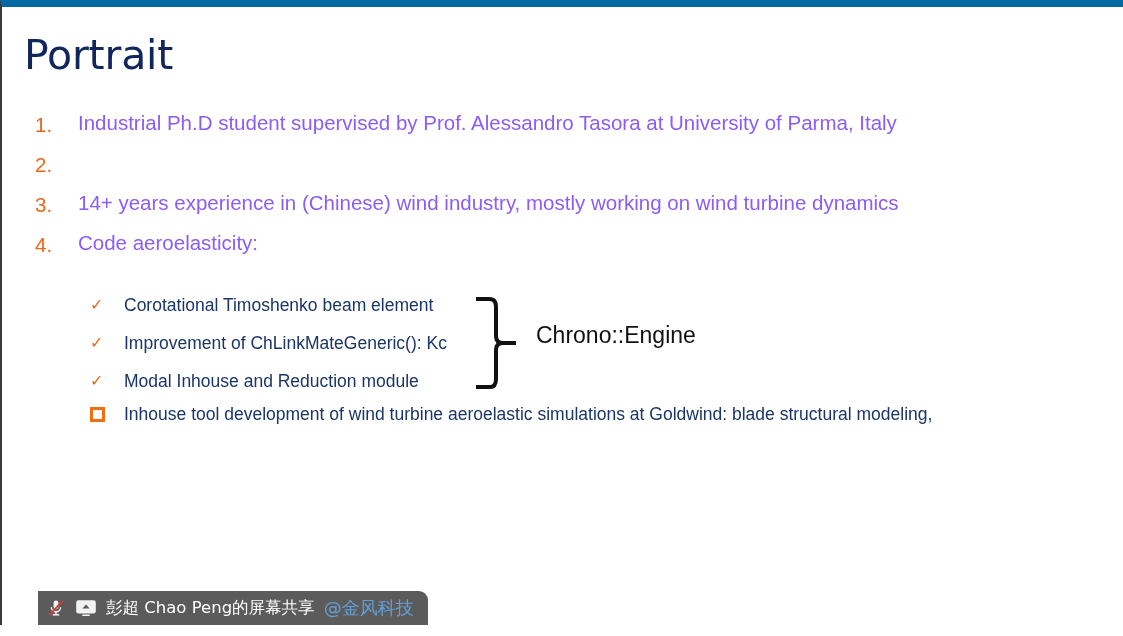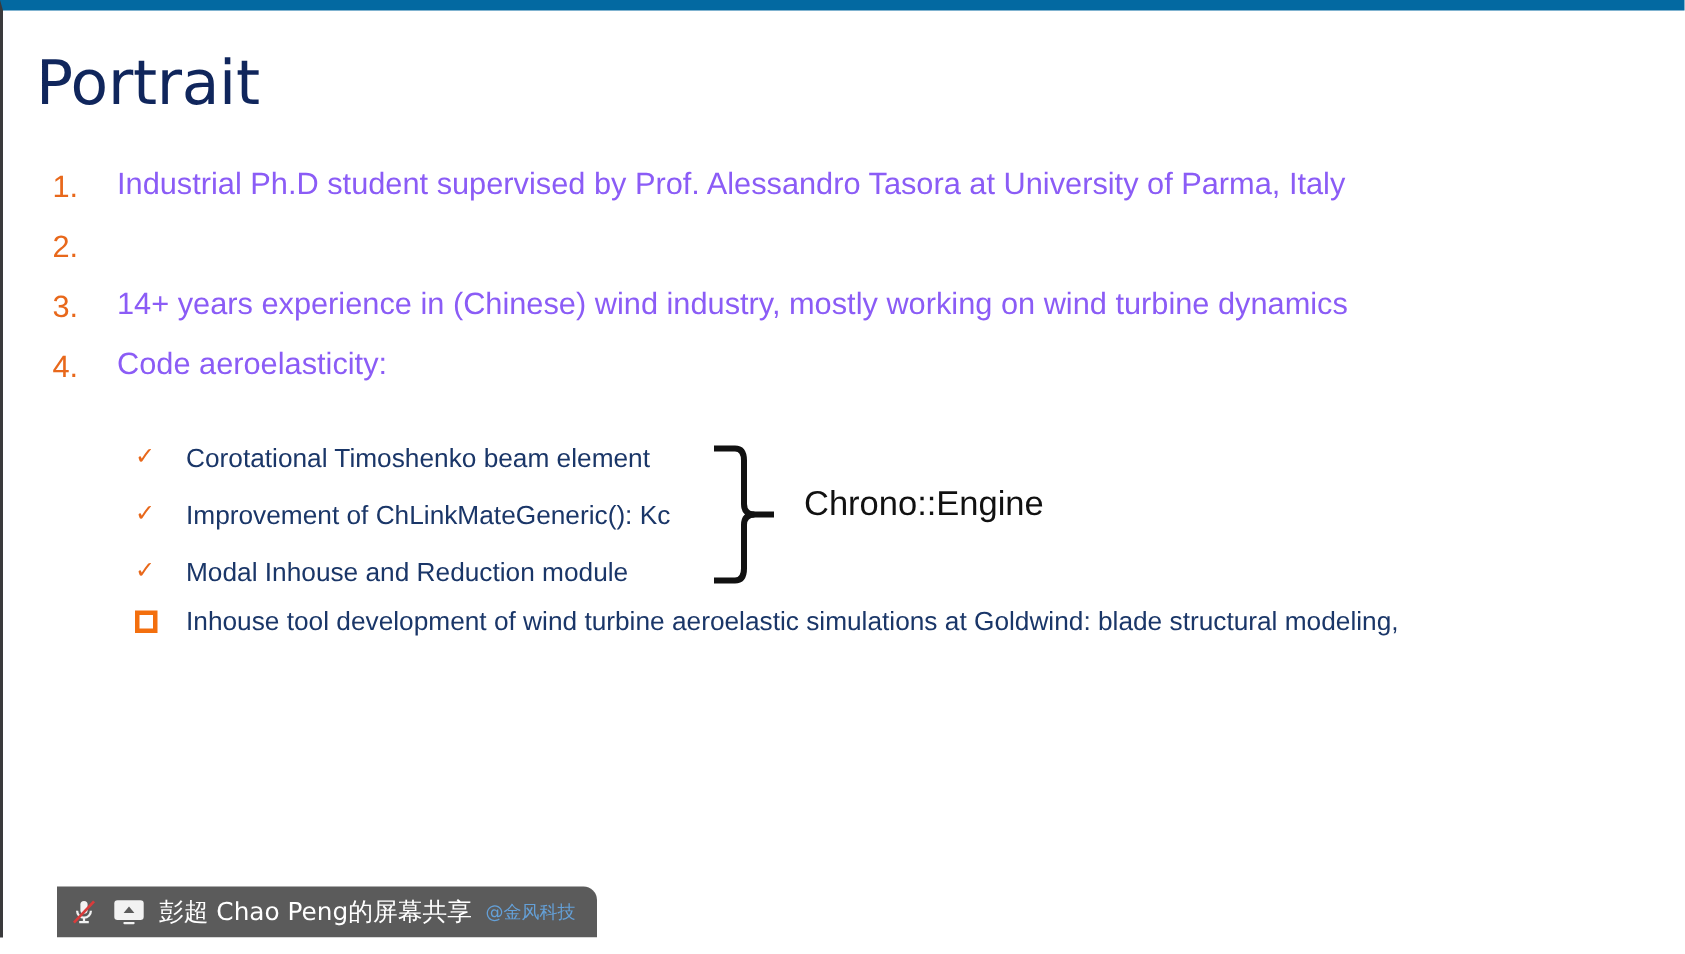--- a/index.html
+++ b/index.html
@@ -167,21 +167,21 @@
     margin-left: 36px;
   }
   .sb-icon { display: flex; align-items: center; }
   #status-text {
     font-size: 16.5px;
     color: #ffffff;
     white-space: nowrap;
     font-family: "DejaVu Sans", sans-serif;
   }
   #status-host {
-    font-size: 12px;
+    font-size: 18px;
     color: #64a0d8;
     white-space: nowrap;
     font-family: "DejaVu Sans", sans-serif;
   }
 </style>
 </head>
 <body>
 
 <div id="slide">
 

